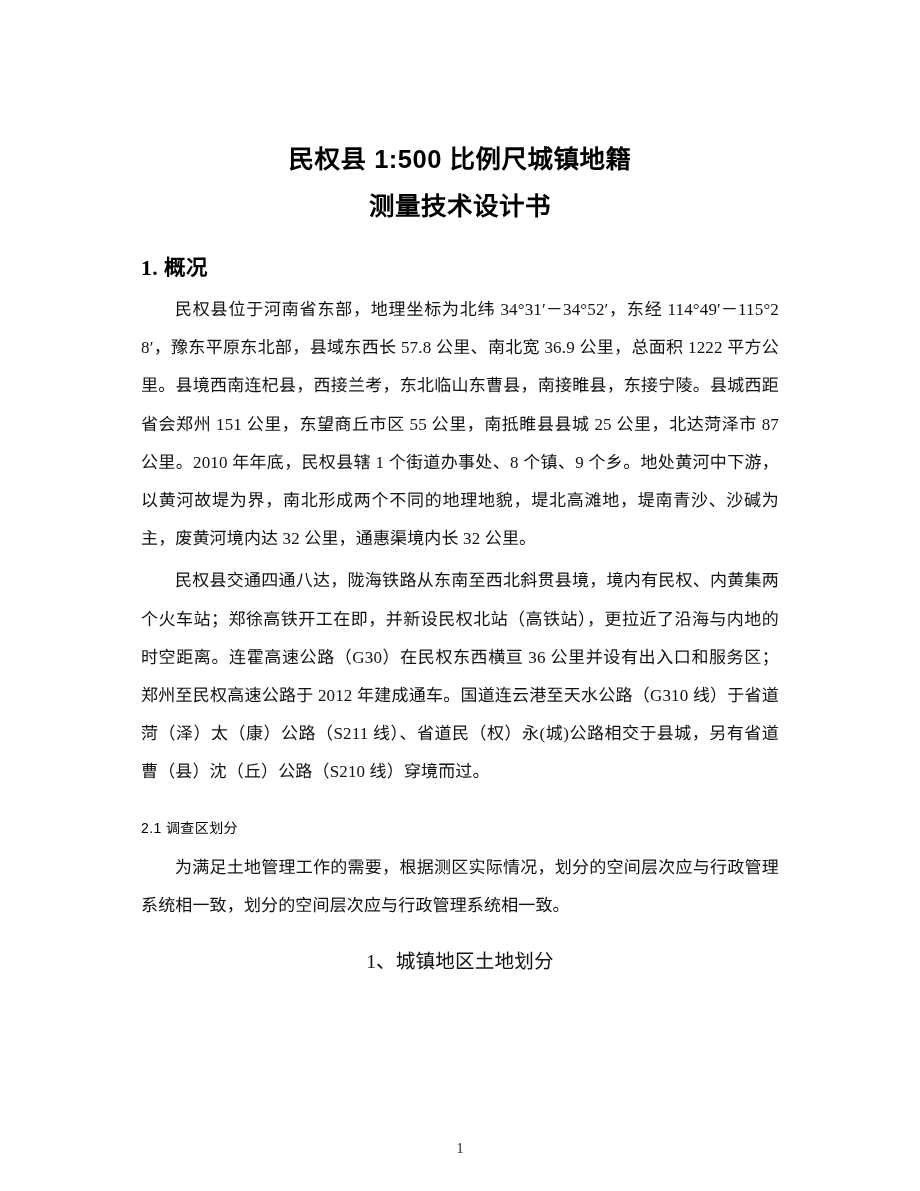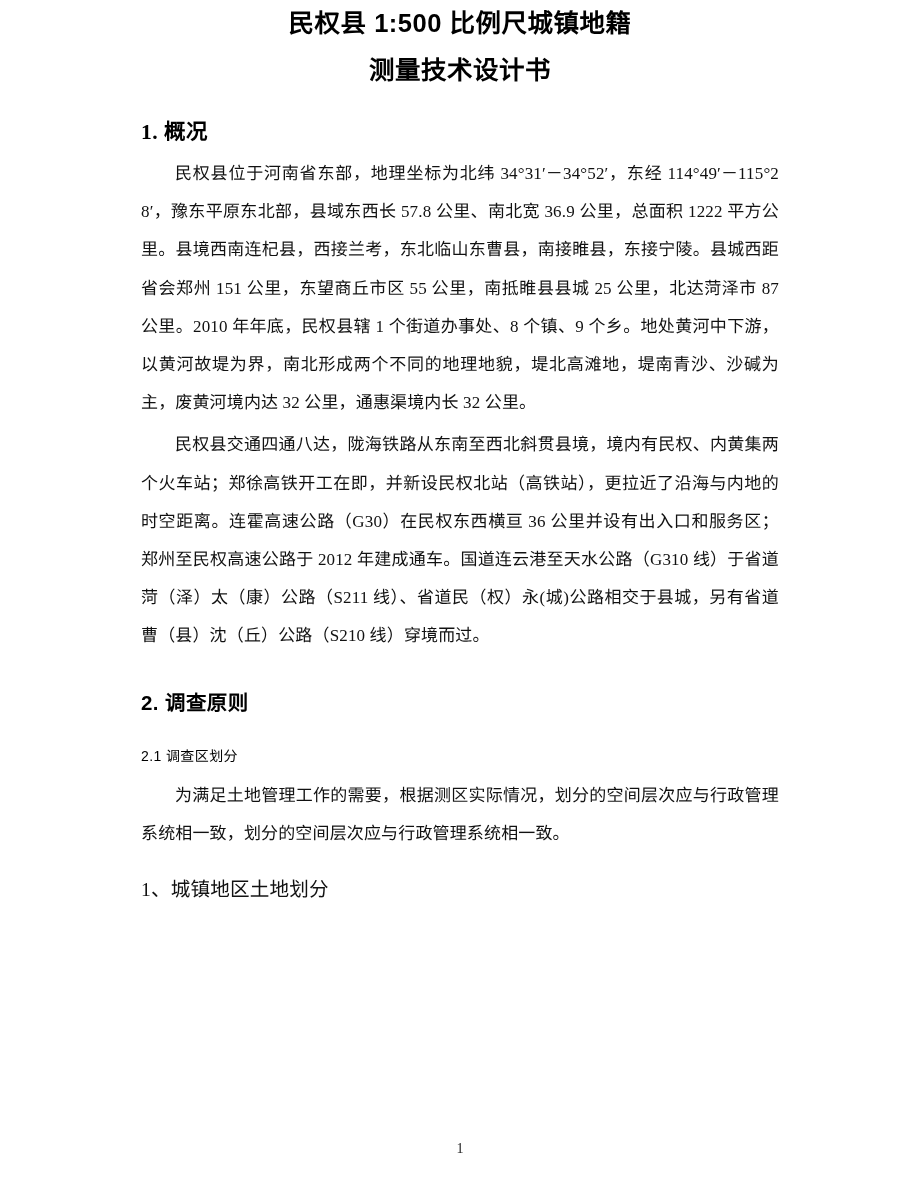--- a/index.html
+++ b/index.html
@@ -15,20 +15,21 @@
     background: #ffffff;
     margin: 0 auto;
     overflow: hidden;
     box-sizing: border-box;
   }
 
   
   .doc-title {
     width: 640px;
     margin: 0 auto;
+    padding-top: 136px;
     text-align: center;
     font-family: "Liberation Sans", "DejaVu Sans", sans-serif;
     font-size: 25.5px;
     font-weight: 700;
     color: #000;
     letter-spacing: 0.5px;
   }
   .doc-title .line {
     line-height: 46px;
     white-space: nowrap;
@@ -87,20 +88,21 @@
   }
   .para.tight { margin-top: 4px; }
   .list-line {
     font-family: "Liberation Serif", "DejaVu Serif", serif;
     font-size: 19.6px;
     color: #111;
     line-height: 38.2px;
     text-indent: 0;
     margin: 18px 0 0 0;
     letter-spacing: 0.15px;
+    text-align: center;
   }
 
   
   .footer {
     position: absolute;
     left: 0;
     right: 0;
     bottom: 34px;
     text-align: center;
     font-family: "Liberation Serif", "DejaVu Serif", serif;
@@ -119,21 +121,20 @@
   </div>
 
   <div class="content">
 
     <div class="h1">1. 概况</div>
 
     <p class="para">民权县位于河南省东部，地理坐标为北纬 34°31′－34°52′，东经 114°49′－115°28′，豫东平原东北部，县域东西长 57.8 公里、南北宽 36.9 公里，总面积 1222 平方公里。县境西南连杞县，西接兰考，东北临山东曹县，南接睢县，东接宁陵。县城西距省会郑州 151 公里，东望商丘市区 55 公里，南抵睢县县城 25 公里，北达菏泽市 87 公里。2010 年年底，民权县辖 1 个街道办事处、8 个镇、9 个乡。地处黄河中下游，以黄河故堤为界，南北形成两个不同的地理地貌，堤北高滩地，堤南青沙、沙碱为主，废黄河境内达 32 公里，通惠渠境内长 32 公里。</p>
 
     <p class="para tight">民权县交通四通八达，陇海铁路从东南至西北斜贯县境，境内有民权、内黄集两个火车站；郑徐高铁开工在即，并新设民权北站（高铁站），更拉近了沿海与内地的时空距离。连霍高速公路（G30）在民权东西横亘 36 公里并设有出入口和服务区；郑州至民权高速公路于 2012 年建成通车。国道连云港至天水公路（G310 线）于省道菏（泽）太（康）公路（S211 线）、省道民（权）永(城)公路相交于县城，另有省道曹（县）沈（丘）公路（S210 线）穿境而过。</p>
 
-    <div class="h1-sans">2. 调查原则</div>
 
     <div class="h2-sans">2.1 调查区划分</div>
 
     <p class="para">为满足土地管理工作的需要，根据测区实际情况，划分的空间层次应与行政管理系统相一致，划分的空间层次应与行政管理系统相一致。</p>
 
     <p class="list-line">1、城镇地区土地划分</p>
 
   </div>
 
   <div class="footer">1</div>

